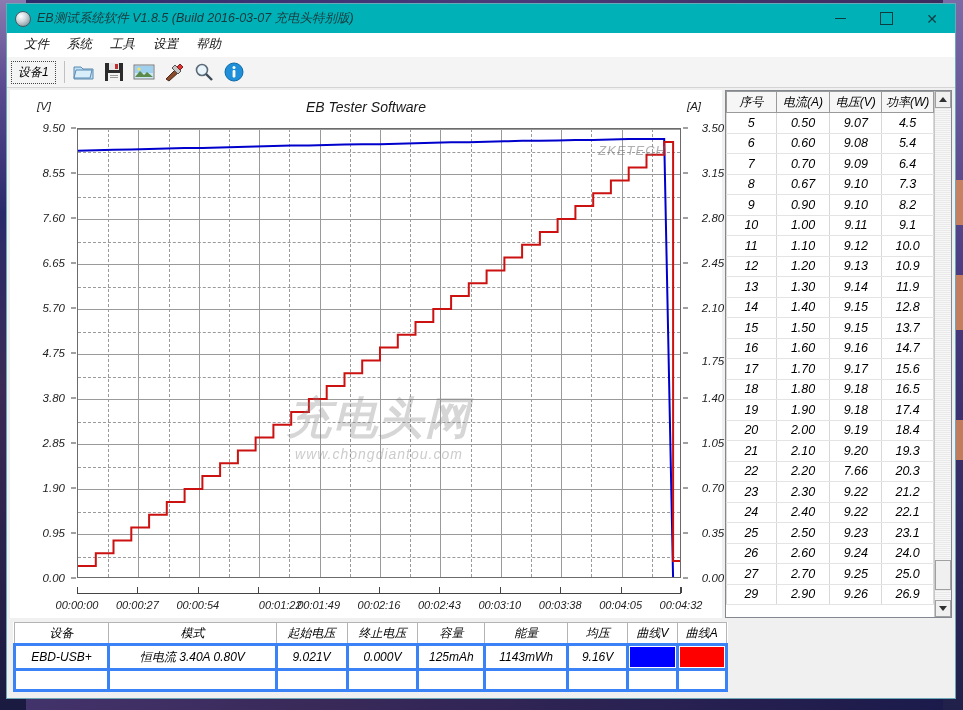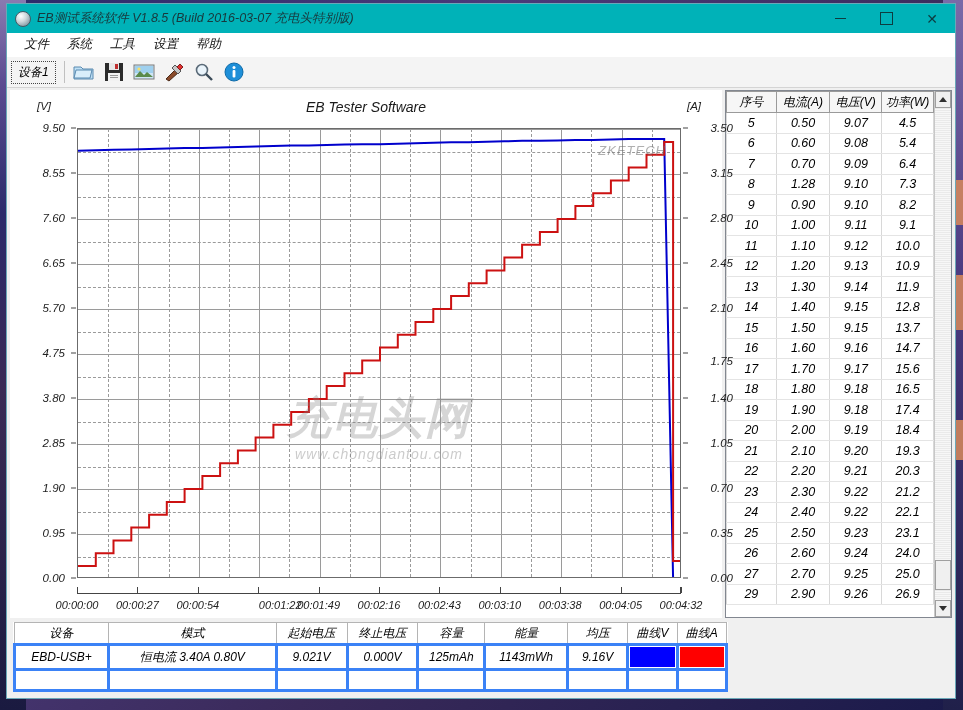--- a/index.html
+++ b/index.html
@@ -108,21 +108,21 @@
   .gl { position: absolute; }
   .gl-h-solid { left: 0; width: 100%; height: 0; border-top: 1px solid #9a9a9a; }
   .gl-h-dash  { left: 0; width: 100%; height: 0; border-top: 1px dashed #9a9a9a; }
   .gl-v-solid { top: 0; height: 100%; width: 0; border-left: 1px solid #9a9a9a; }
   .gl-v-dash  { top: 0; height: 100%; width: 0; border-left: 1px dashed #9a9a9a; }
 
   .ytick {
     position: absolute; font-size: 11.5px; color: #222; text-align: right;
     width: 46px; transform: translateY(-50%);
   }
-  .ytick-r { text-align: right; width: 40px; }
+  .ytick-r { text-align: center; width: 40px; }
   .tickmark { position: absolute; width: 5px; height: 0; border-top: 1px solid #444; transform: translateY(-50%); }
 
   .xaxis-line {
     position: absolute; left: 66px; top: 496px; width: 604px; height: 7px;
     border: 1px solid #444; border-top: none;
   }
   .xtick-lbl {
     position: absolute; font-size: 11px; color: #222; transform: translateX(-50%);
     white-space: nowrap; top: 508px;
   }
@@ -443,21 +443,21 @@
                 <td>5.4</td>
               </tr>
               <tr>
                 <td>7</td>
                 <td>0.70</td>
                 <td>9.09</td>
                 <td>6.4</td>
               </tr>
               <tr>
                 <td>8</td>
-                <td>1.28</td>
+                <td>0.67</td>
                 <td>9.10</td>
                 <td>7.3</td>
               </tr>
               <tr>
                 <td>9</td>
                 <td>0.90</td>
                 <td>9.10</td>
                 <td>8.2</td>
               </tr>
               <tr>
@@ -528,21 +528,21 @@
               </tr>
               <tr>
                 <td>21</td>
                 <td>2.10</td>
                 <td>9.20</td>
                 <td>19.3</td>
               </tr>
               <tr>
                 <td>22</td>
                 <td>2.20</td>
-                <td>9.21</td>
+                <td>7.66</td>
                 <td>20.3</td>
               </tr>
               <tr>
                 <td>23</td>
                 <td>2.30</td>
                 <td>9.22</td>
                 <td>21.2</td>
               </tr>
               <tr>
                 <td>24</td>

